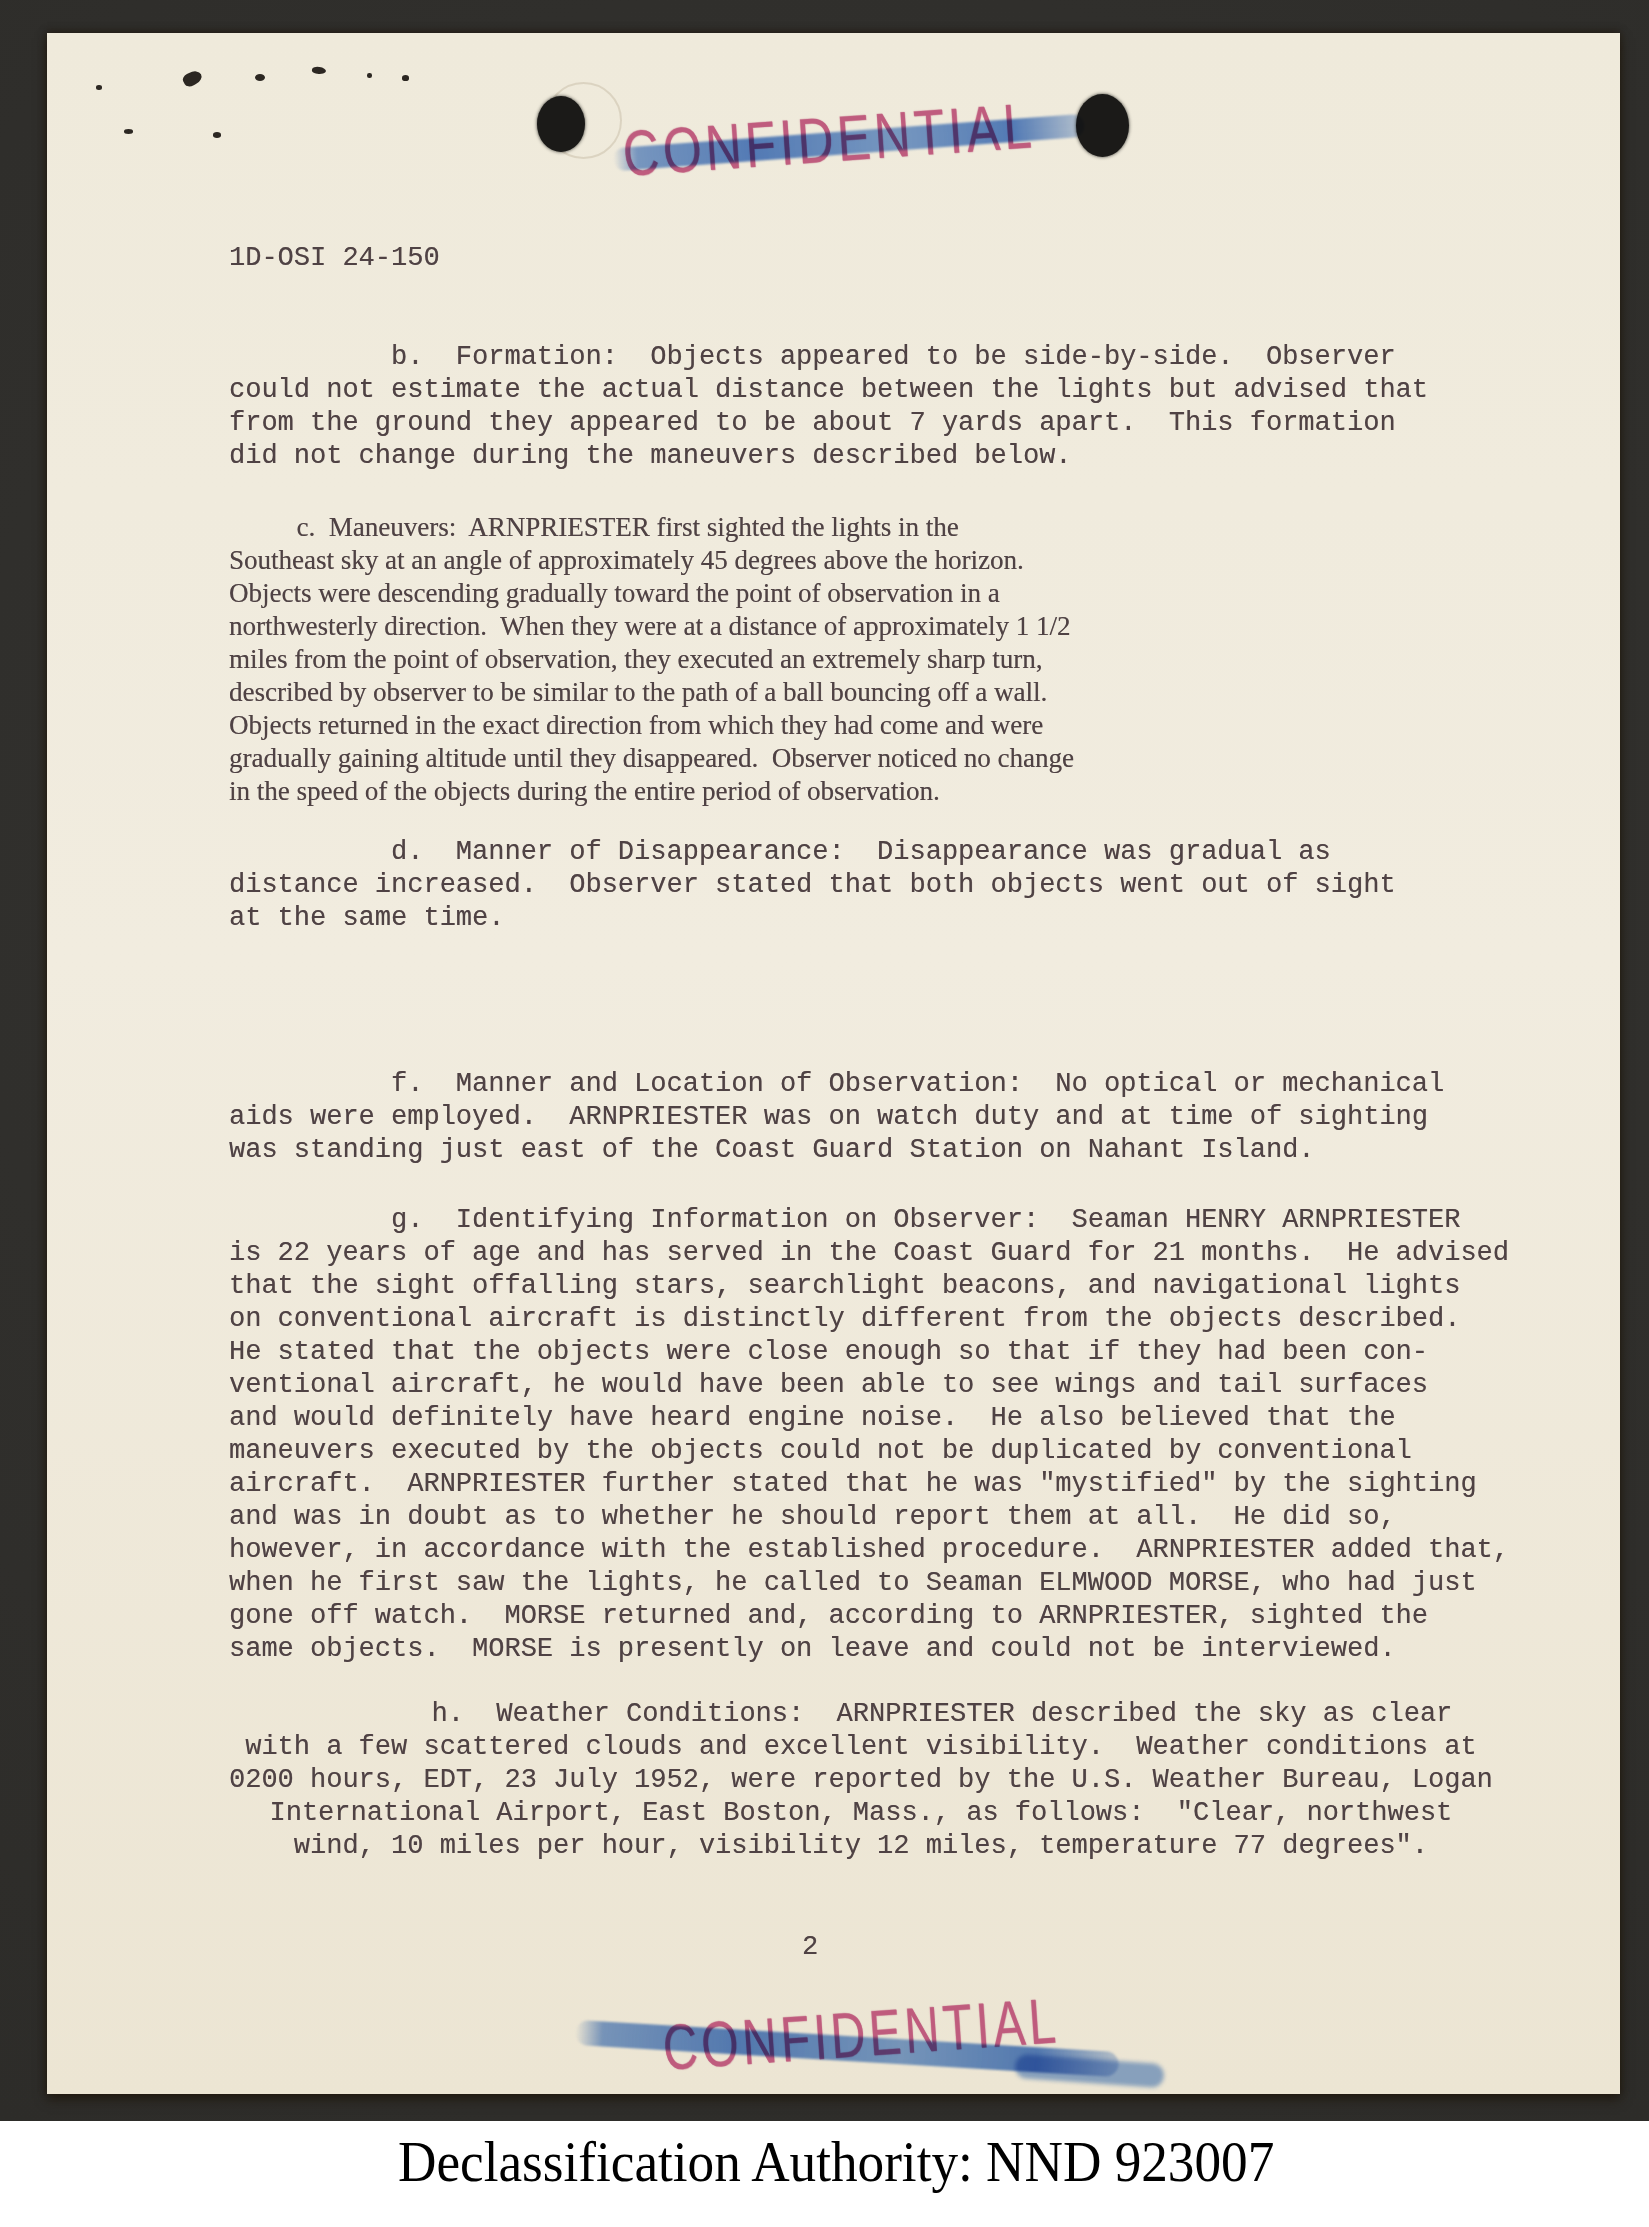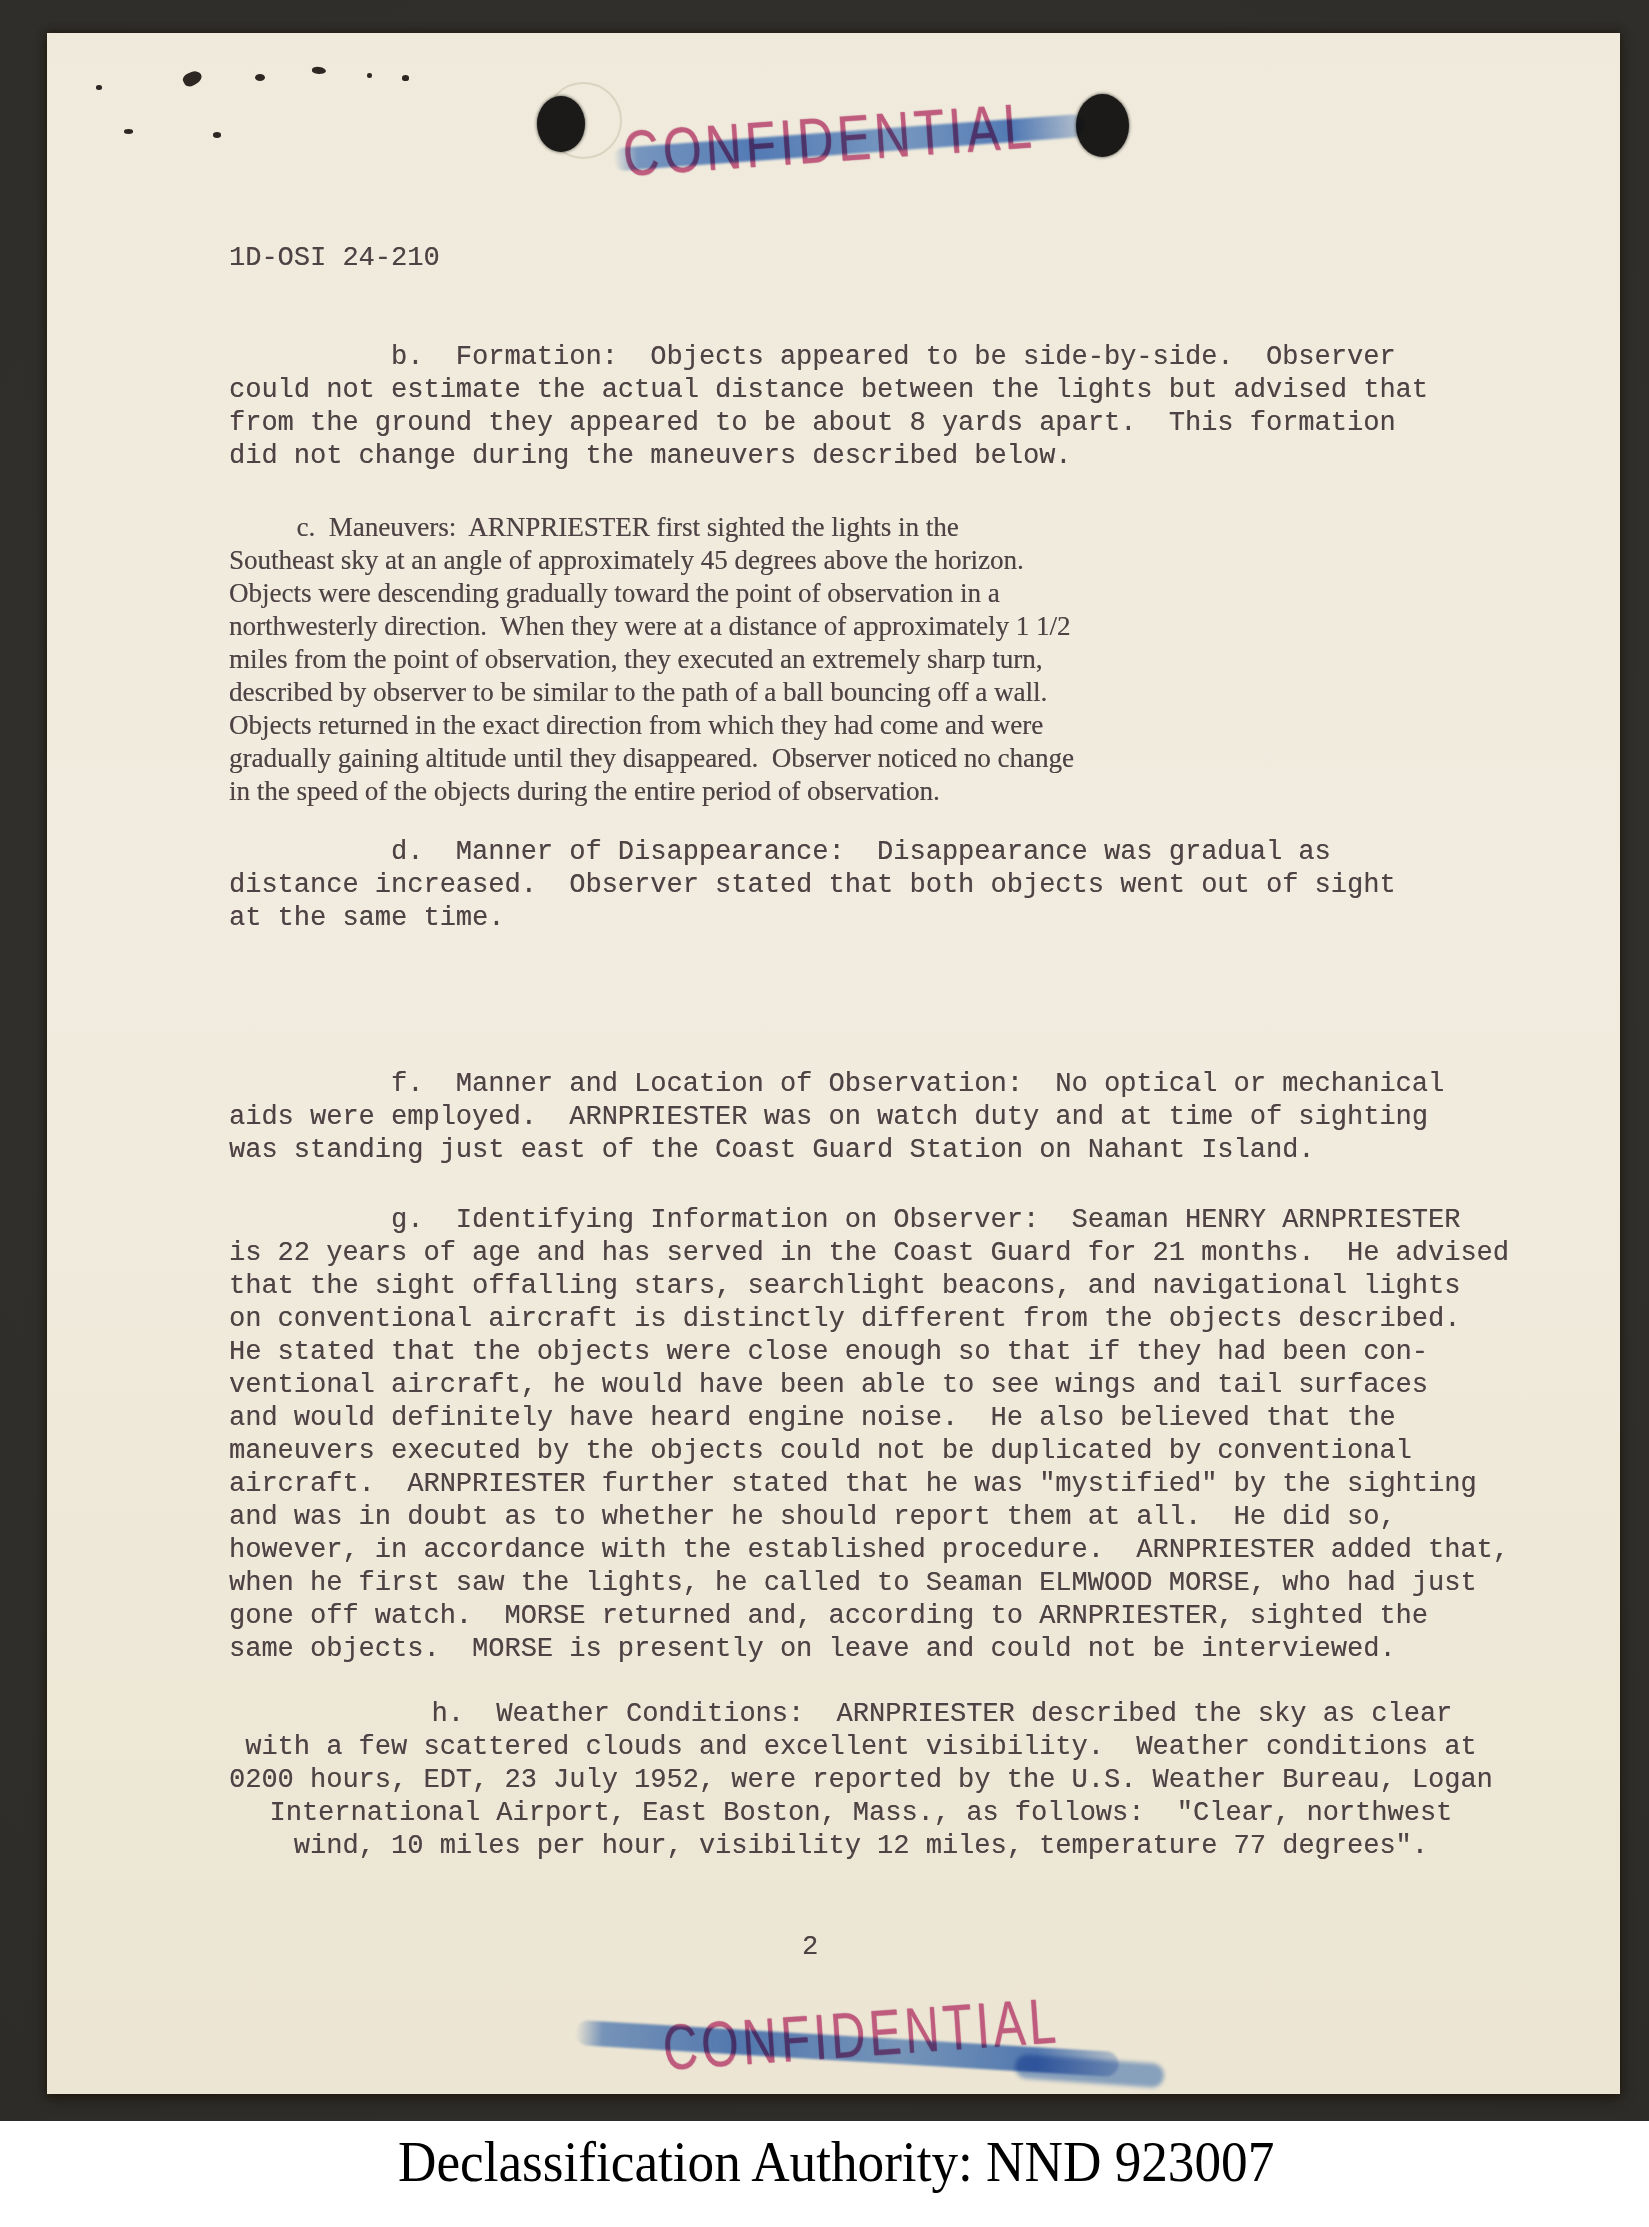--- a/index.html
+++ b/index.html
@@ -96,25 +96,25 @@
     <div class="speck" style="left:77px;top:96px;width:9px;height:4.5px;"></div>
     <div class="speck" style="left:166px;top:99px;width:8px;height:5.5px;"></div>
 
     <div class="punch-ring" style="left:498px;top:49px;width:73px;height:73px;"></div>
     <div class="hole" style="left:490px;top:63px;width:48px;height:56px;"></div>
     <div class="hole" style="left:1029px;top:61px;width:53px;height:63px;"></div>
 
     <div class="stamp stamp-top">CONFIDENTIAL</div>
     <div class="strike strike-top"></div>
 
-    <div class="doc-number" style="left:182px;top:209px;">1D-OSI 24-210</div>
+    <div class="doc-number" style="left:182px;top:209px;">1D-OSI 24-150</div>
 
     <div class="para" style="left:182px;top:308px;">          b.  Formation:  Objects appeared to be side-by-side.  Observer
 could not estimate the actual distance between the lights but advised that
-from the ground they appeared to be about 8 yards apart.  This formation
+from the ground they appeared to be about 7 yards apart.  This formation
 did not change during the maneuvers described below.</div>
 
     <div class="para" style="left:182px;top:478px;font-family:Liberation Serif, serif;">          c.  Maneuvers:  ARNPRIESTER first sighted the lights in the
 Southeast sky at an angle of approximately 45 degrees above the horizon.
 Objects were descending gradually toward the point of observation in a
 northwesterly direction.  When they were at a distance of approximately 1 1/2
 miles from the point of observation, they executed an extremely sharp turn,
 described by observer to be similar to the path of a ball bouncing off a wall.
 Objects returned in the exact direction from which they had come and were
 gradually gaining altitude until they disappeared.  Observer noticed no change

